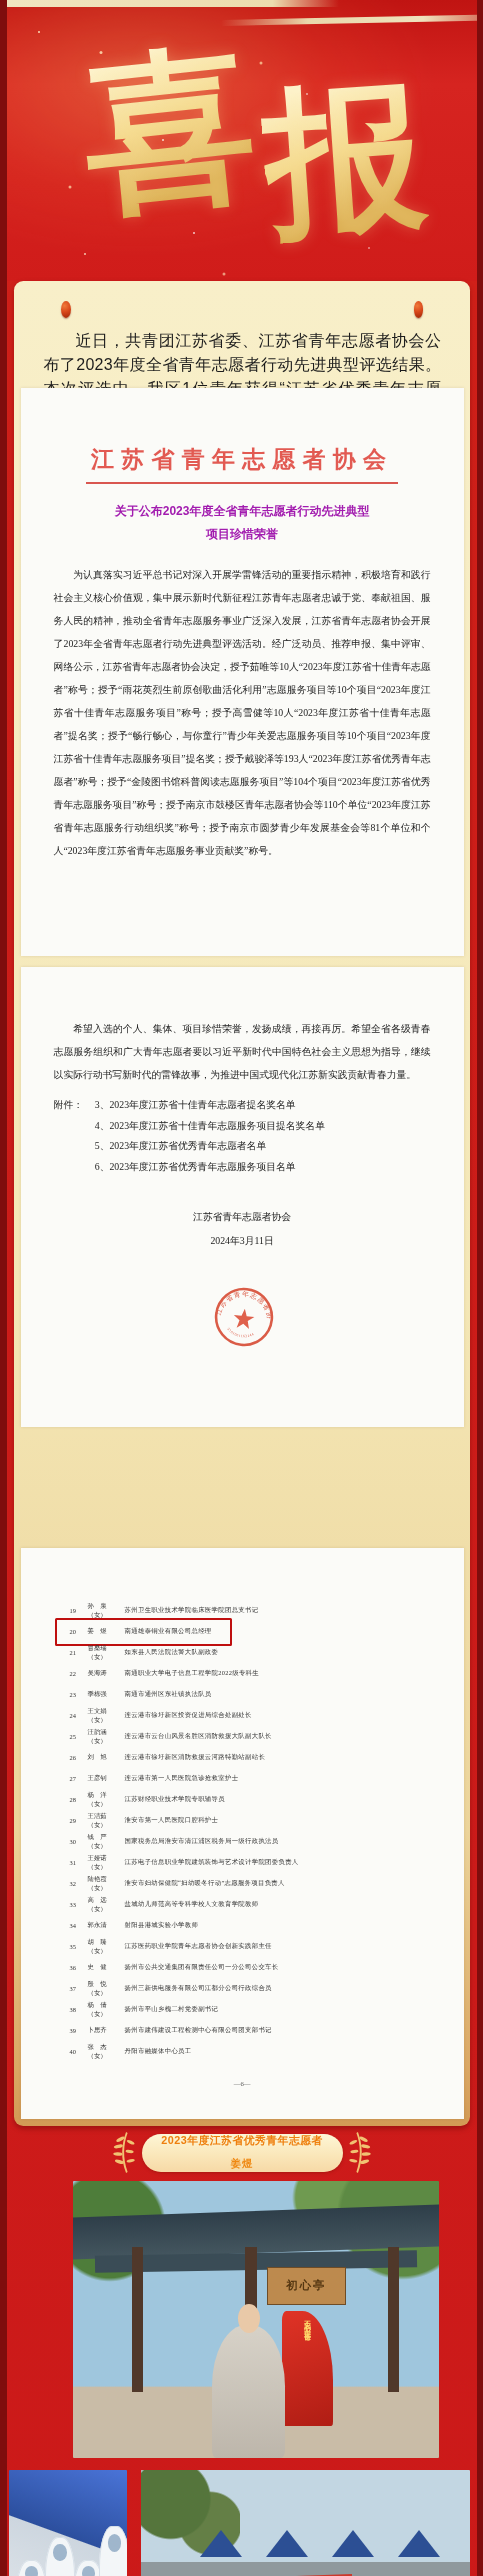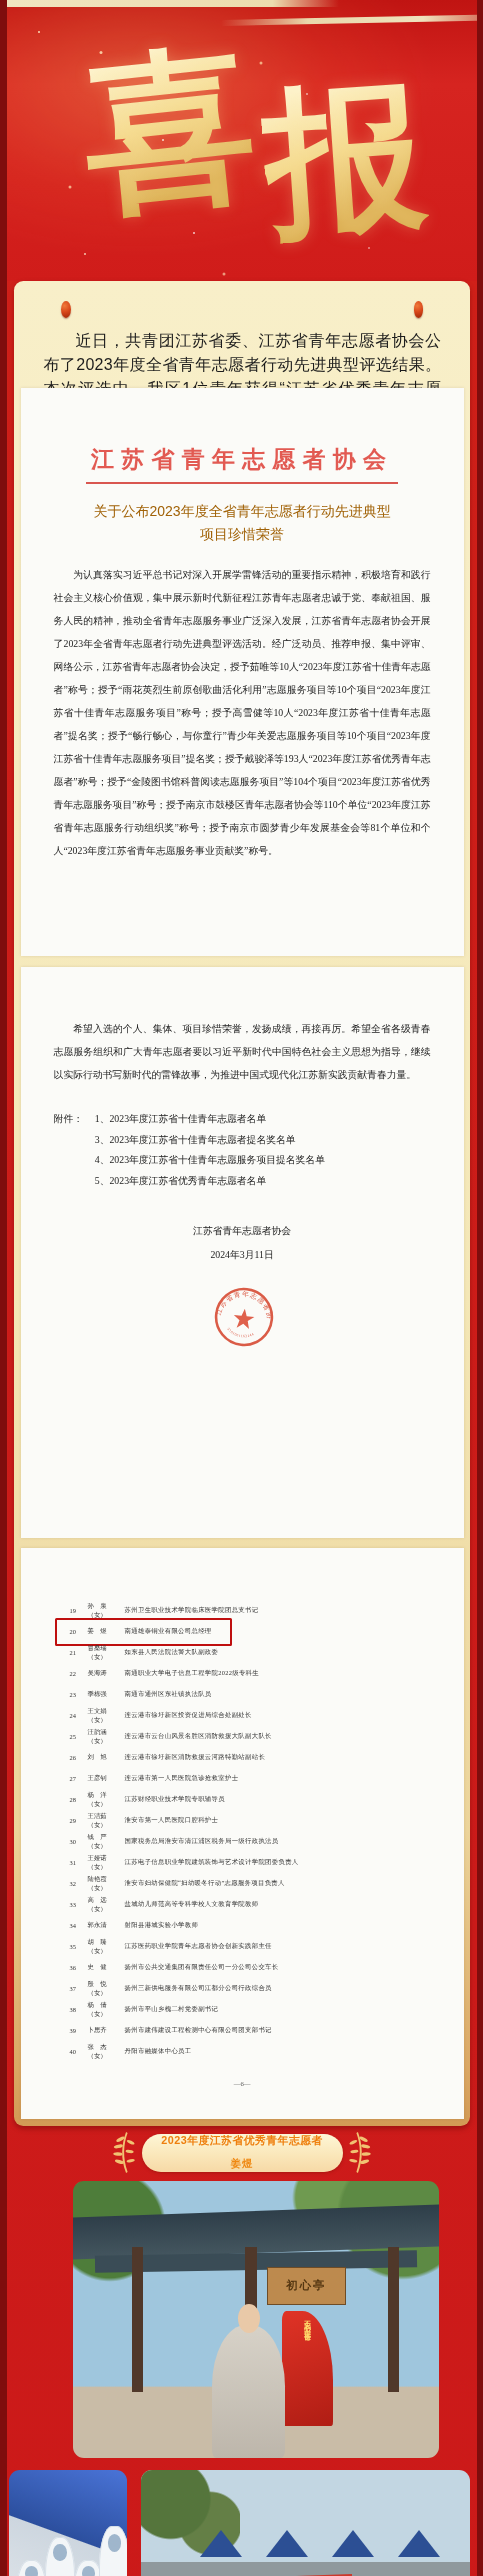--- a/index.html
+++ b/index.html
@@ -36,44 +36,44 @@
     background:radial-gradient(circle at 35% 28%,#f4causes 0,#f07a3a 0%,#d8471a 45%,#9c2406 100%);
     background:radial-gradient(circle at 35% 28%,#f07a3a 0%,#d8471a 45%,#9c2406 100%);
     box-shadow:0 1px 1.5px rgba(90,10,0,.4);}
   .pin.left{left:47px;} .pin.right{right:47px;}
   .intro{position:absolute;left:29px;right:29px;top:32px;font-size:16px;line-height:24px;color:#1d1d1d;
     text-align:justify;text-indent:2em;letter-spacing:0.3px;}
   
   .page{position:absolute;left:6.2px;width:443px;background:#fbfbf8;box-shadow:0 0 3.1px rgba(60,30,0,.12);
     font-family:"Liberation Serif","DejaVu Serif",serif;color:#222;}
   #page1{top:107px;height:568px;}
-  #page2{top:686px;height:571px;}
+  #page2{top:686px;height:460px;}
   #page3{top:1267px;height:571px;}
   .letterhead{margin-top:56px;text-align:center;font-size:23px;font-weight:bold;color:#e25a52;letter-spacing:7.2px;}
   .letterhead-rule{width:312px;height:2.1px;background:#d95650;margin:7.2px auto 0;}
-  .doc-title{margin-top:15.5px;text-align:center;font-size:14px;font-weight:normal;color:#a16207;line-height:23px;font-family:"Liberation Sans",sans-serif;}
+  .doc-title{margin-top:15.5px;text-align:center;font-size:12px;font-weight:bold;color:#a21caf;line-height:23px;font-family:"Liberation Sans",sans-serif;}
   .doc-body{margin:17.5px 33px 0;font-size:9.8px;line-height:23px;text-align:justify;text-indent:2em;}
-  .att-wrap{display:flex;margin:23px 33px 0;font-size:9.8px;line-height:20.6px;}
+  .att-wrap{display:flex;margin:9px 33px 0;font-size:9.8px;line-height:20.6px;}
   .att-label{flex:0 0 4.2em;}
   .att-list{flex:1;}
   .sign-block{margin-top:28px;text-align:center;font-size:9.8px;line-height:24px;position:relative;}
   .seal{position:absolute;left:192px;top:319px;width:62px;height:62px;transform:rotate(6deg);opacity:.93;}
   .roster{margin-top:52px;padding:0 15.5px 0 49px;font-size:6.4px;color:#333;}
   .roster-row{position:relative;display:grid;grid-template-columns:18px 37px auto;height:21px;align-items:center;}
   .roster-row .t{letter-spacing:0.3px;}
   .roster-row.hl::before{content:'';position:absolute;left:-14.4px;top:-2.6px;width:173px;height:24px;border:2.1px solid #bf0f0f;border-radius:1.5px;}
   .page-footer{margin-top:17.5px;text-align:center;font-size:6.7px;color:#555;}
   
   .badge-row{position:absolute;left:0;right:0;top:2131px;display:flex;justify-content:center;align-items:center;gap:6.2px;}
   .badge{width:201px;height:38px;border-radius:19.6px;display:flex;flex-direction:column;justify-content:center;align-items:center;
     background:linear-gradient(180deg,#fdf6d6 0%,#fae7ba 55%,#f6d9a6 100%);box-shadow:0 1px 3.1px rgba(100,20,0,.35);}
   .badge-title{font-size:10.8px;font-weight:bold;color:#ee7f0e;letter-spacing:0.5px;}
   .badge-name{margin-top:9px;font-size:10.3px;font-weight:bold;color:#ef8812;letter-spacing:1px;}
   
-  .photo{position:absolute;overflow:hidden;border-radius:11px;}
+  .photo{position:absolute;overflow:hidden;border-radius:1px;}
   #photo-portrait{left:73px;top:2181px;width:366px;height:277px;
     background-color:#9fc6dd;
     background-image:
       radial-gradient(circle at 10% 16%,#4e7d3a 0 13%,transparent 14%),
       radial-gradient(circle at 90% 12%,#5d8a44 0 15%,transparent 16%),
       radial-gradient(circle at 72% 6%,#6f9a50 0 11%,transparent 12%),
       linear-gradient(180deg,transparent 74%,#c9bca7 74.5%);}
   .roof{position:absolute;left:-3%;top:11%;width:106%;height:15%;background:linear-gradient(180deg,#2e3e49,#44565f);transform:rotate(-2deg);border-radius:2.1px;}
   .roof2{position:absolute;left:6%;top:26%;width:88%;height:6%;background:#3a4c56;transform:rotate(-1deg);}
   .pillar{position:absolute;top:24%;width:3.2%;height:52%;background:#50382a;}
@@ -124,24 +124,24 @@
         <div>项目珍惜荣誉</div>
       </div>
       <p class="doc-body">为认真落实习近平总书记对深入开展学雷锋活动的重要指示精神，积极培育和践行社会主义核心价值观，集中展示新时代新征程江苏青年志愿者忠诚于党、奉献祖国、服务人民的精神，推动全省青年志愿服务事业广泛深入发展，江苏省青年志愿者协会开展了2023年全省青年志愿者行动先进典型评选活动。经广泛动员、推荐申报、集中评审、网络公示，江苏省青年志愿者协会决定，授予茹唯等10人“2023年度江苏省十佳青年志愿者”称号；授予“雨花英烈生前原创歌曲活化利用”志愿服务项目等10个项目“2023年度江苏省十佳青年志愿服务项目”称号；授予高雪健等10人“2023年度江苏省十佳青年志愿者”提名奖；授予“畅行畅心，与你童行”青少年关爱志愿服务项目等10个项目“2023年度江苏省十佳青年志愿服务项目”提名奖；授予戴骏泽等193人“2023年度江苏省优秀青年志愿者”称号；授予“金陵图书馆科普阅读志愿服务项目”等104个项目“2023年度江苏省优秀青年志愿服务项目”称号；授予南京市鼓楼区青年志愿者协会等110个单位“2023年度江苏省青年志愿服务行动组织奖”称号；授予南京市圆梦青少年发展基金会等81个单位和个人“2023年度江苏省青年志愿服务事业贡献奖”称号。</p>
     </div>
 
     <div class="page" id="page2">
       <p class="doc-body" style="margin-top:50px;">希望入选的个人、集体、项目珍惜荣誉，发扬成绩，再接再厉。希望全省各级青春志愿服务组织和广大青年志愿者要以习近平新时代中国特色社会主义思想为指导，继续以实际行动书写新时代的雷锋故事，为推进中国式现代化江苏新实践贡献青春力量。</p>
       <div class="att-wrap">
         <div class="att-label">附件：</div>
         <div class="att-list">
-            <div>1、2023年度江苏省十佳青年志愿者名单</div>
             <div>3、2023年度江苏省十佳青年志愿者提名奖名单</div>
             <div>4、2023年度江苏省十佳青年志愿服务项目提名奖名单</div>
             <div>5、2023年度江苏省优秀青年志愿者名单</div>
+            <div>6、2023年度江苏省优秀青年志愿服务项目名单</div>
           </div>
       </div>
       <div class="sign-block">
         <div>江苏省青年志愿者协会</div>
         <div>2024年3月11日</div>
       </div>
       <svg class="seal" viewBox="0 0 120 120">
         <circle cx="60" cy="60" r="54" fill="none" stroke="#d8503a" stroke-width="5"></circle>
         <polygon points="60,44 65,58 80,58 68,67 72,82 60,73 48,82 52,67 40,58 55,58" fill="#dd5640"></polygon>
         <defs>

